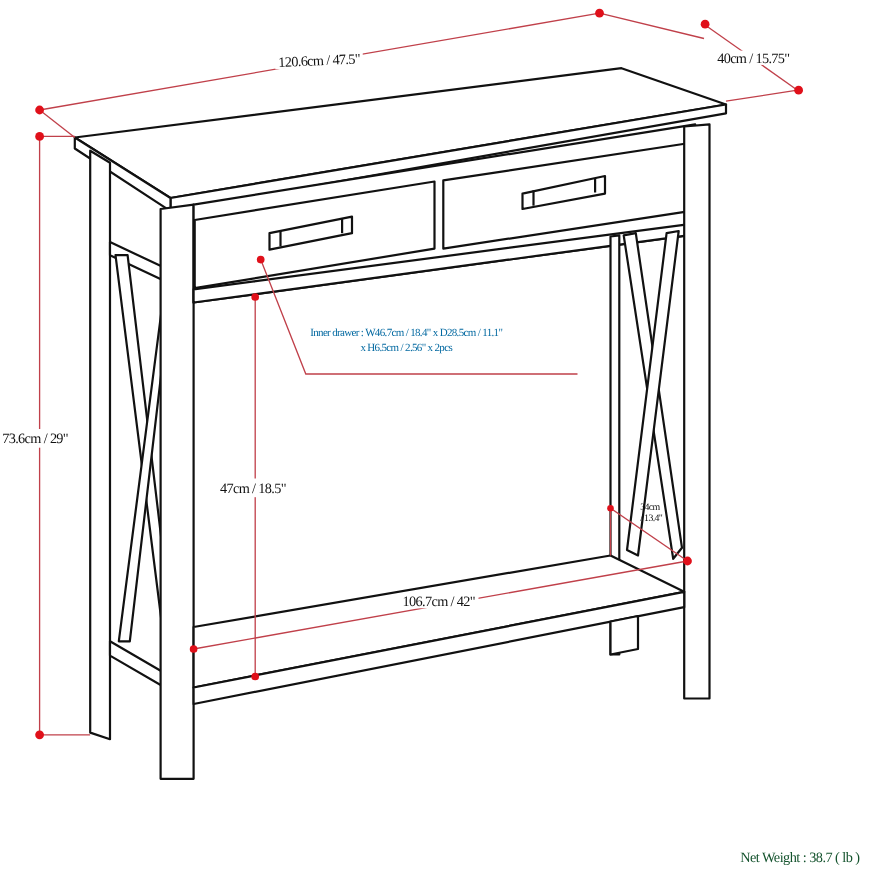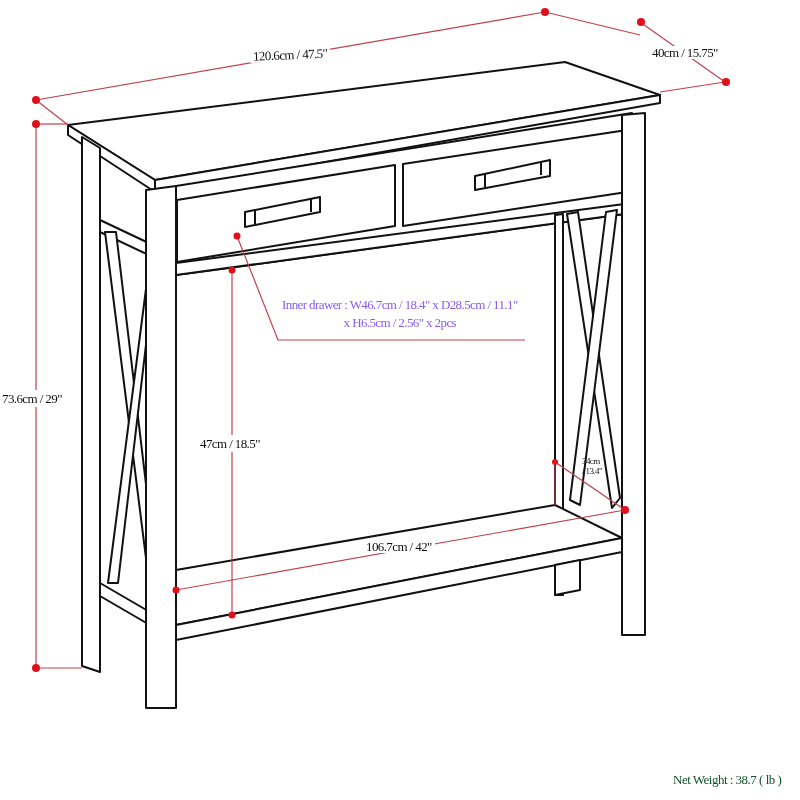--- a/index.html
+++ b/index.html
@@ -6,21 +6,21 @@
   body { width: 800px; height: 800px; position: relative; overflow: hidden;
          font-family: "Liberation Serif", "DejaVu Serif", serif; }
   svg.drawing { position: absolute; left: 0; top: 0; width: 800px; height: 800px; }
   .lbl { position: absolute; color: #111; white-space: nowrap; letter-spacing: -0.6px; background: #fff; line-height: 1; }
   .lbl-top { left: 250px; top: 50px; font-size: 13px; padding: 0 3px; transform: rotate(-2.5deg); transform-origin: left center; }
   .lbl-depth { left: 650px; top: 46px; font-size: 13px; padding: 0 2px; }
   .lbl-height { left: 2px; top: 390px; font-size: 13px; padding: 2px 0; }
   .lbl-shelf { left: 200px; top: 435px; font-size: 13px; padding: 2px 0; }
   .lbl-length { left: 363px; top: 540px; font-size: 13px; padding: 0 3px; }
   .lbl-sdepth { left: 582px; top: 456px; font-size: 9px; background: transparent; line-height: 1.15; }
-  .drawer-note { position: absolute; left: 282px; top: 296px; font-size: 13px; color: #8b5cf6; letter-spacing: -0.6px; text-align: center; line-height: 1.35; }
+  .drawer-note { position: absolute; left: 282px; top: 296px; font-size: 10px; color: #0369a1; letter-spacing: -0.6px; text-align: center; line-height: 1.35; }
   .weight { position: absolute; left: 673px; top: 772px; font-size: 13px; color: #14532d; letter-spacing: -0.5px; }
 </style>
 </head>
 <body>
 
 <svg class="drawing" viewBox="0 0 800 800" xmlns="http://www.w3.org/2000/svg">
 
   <g fill="#fff" stroke="#111" stroke-width="2" stroke-linejoin="round">
 
     <polygon points="68,125 565,62 660,95 155,180"></polygon>

